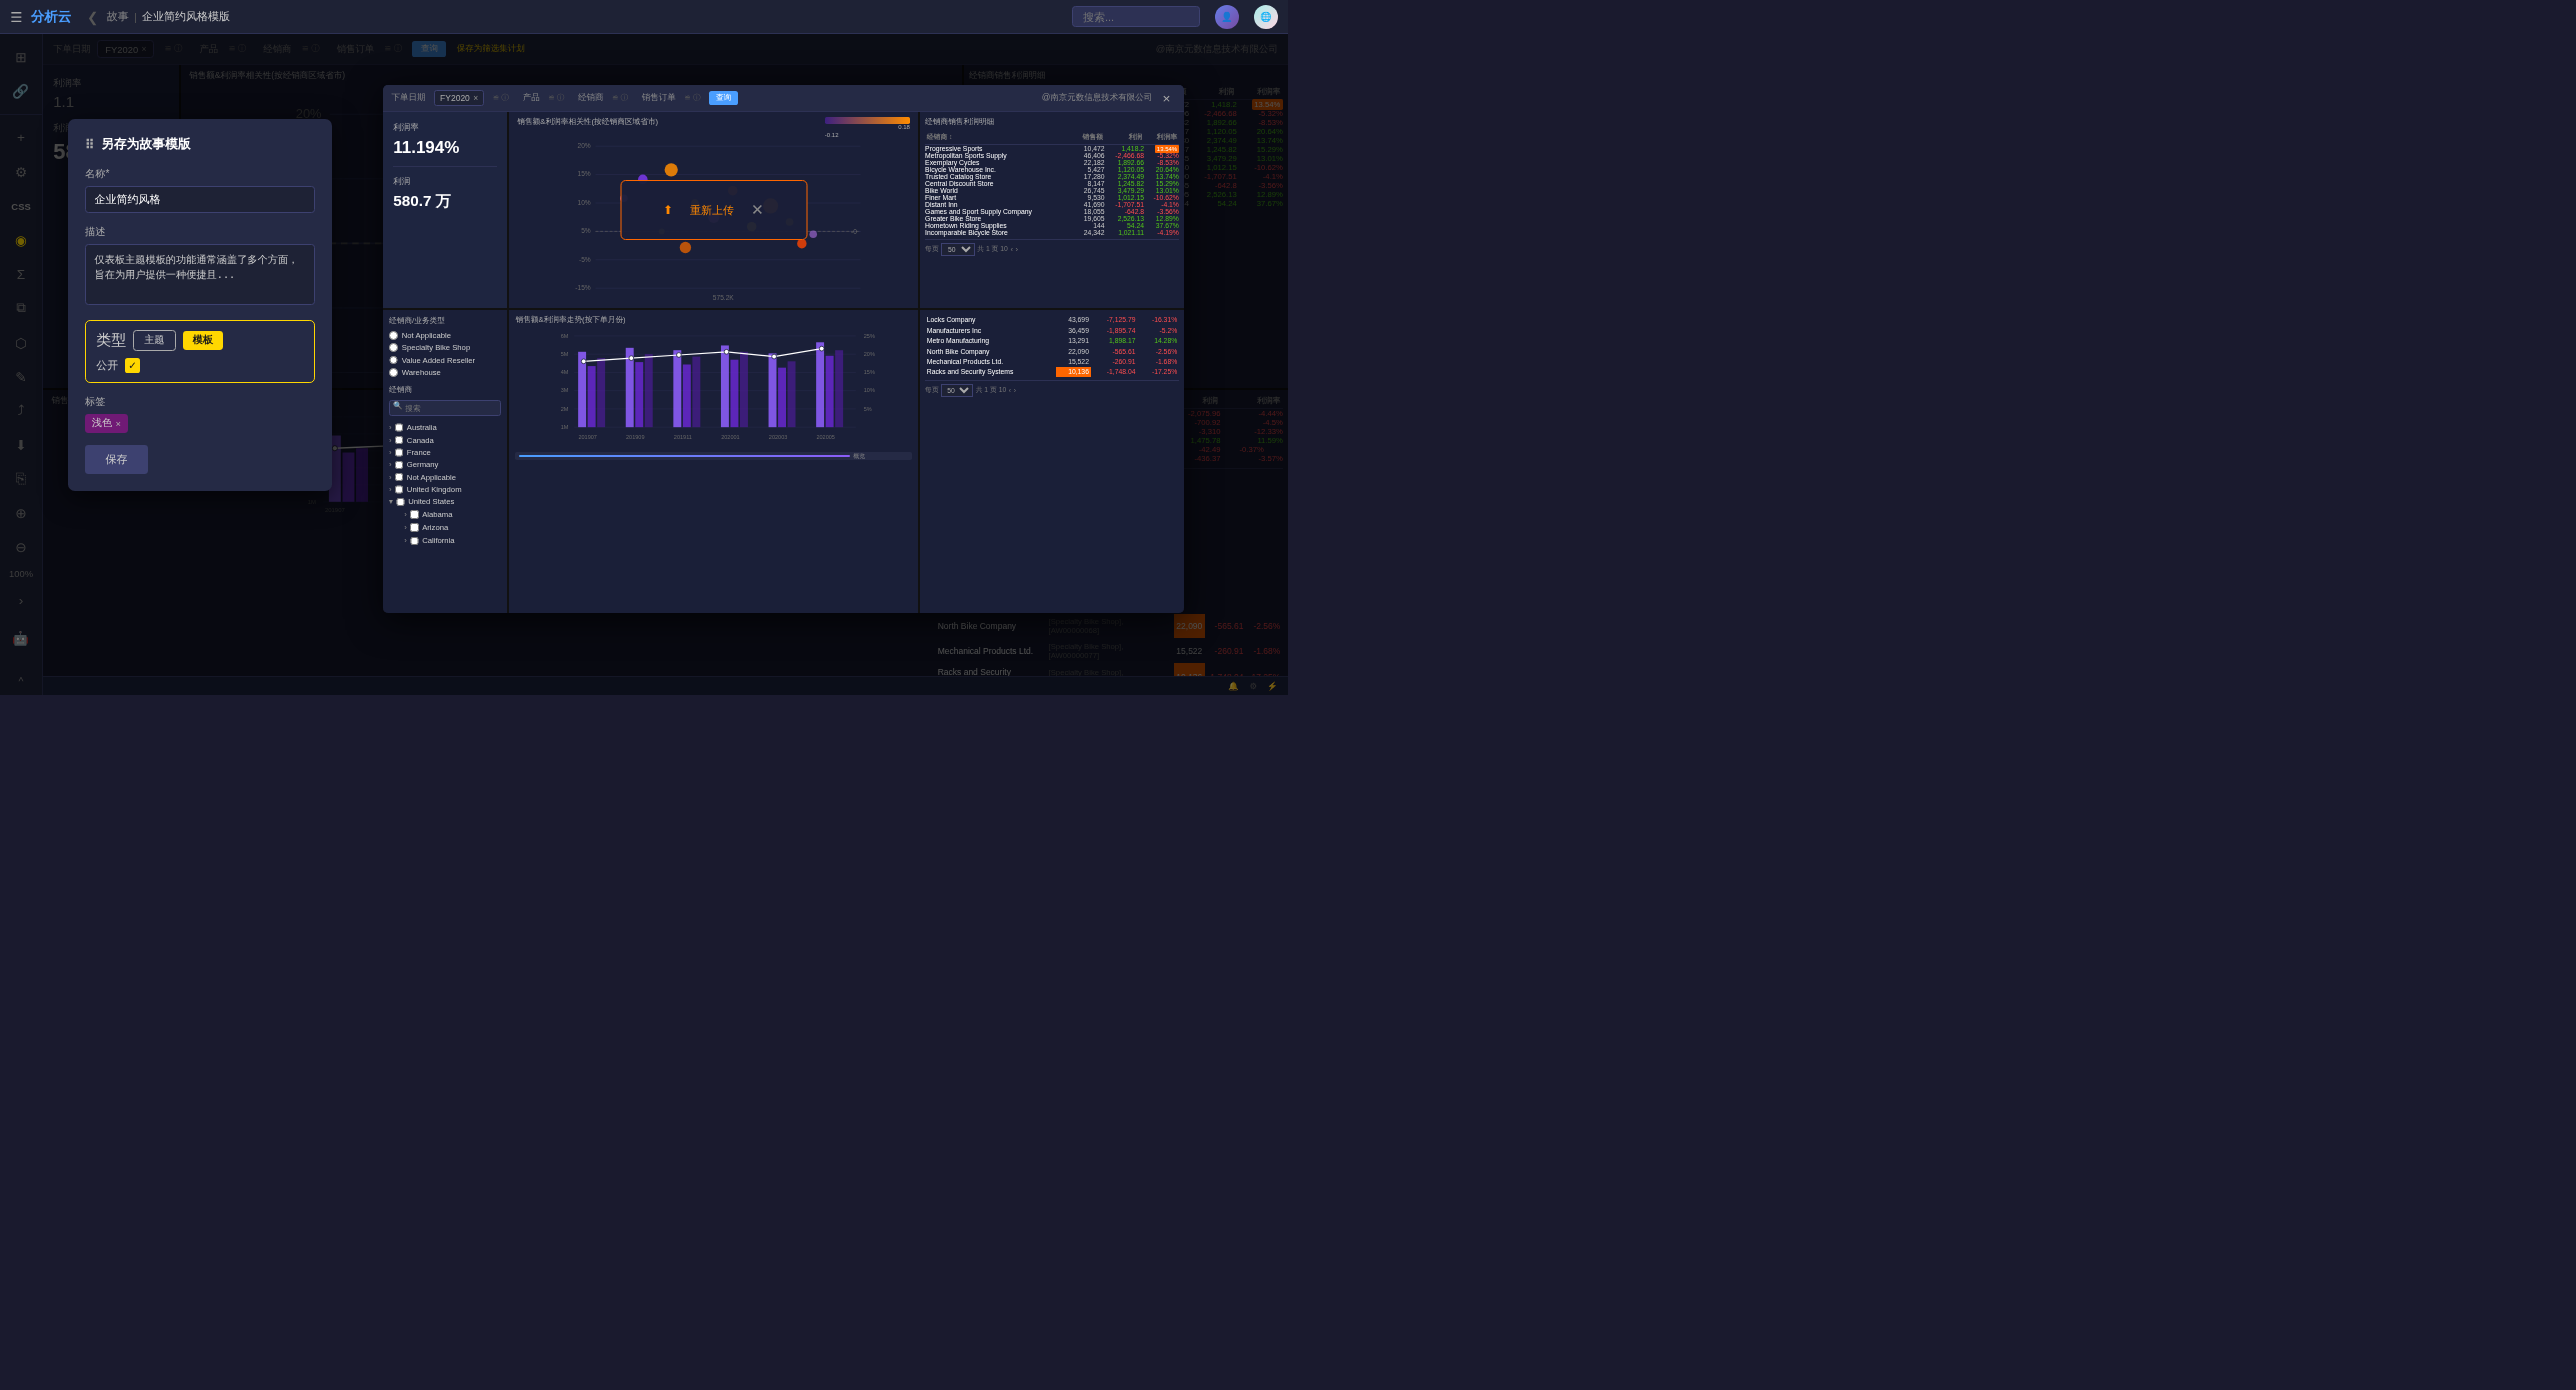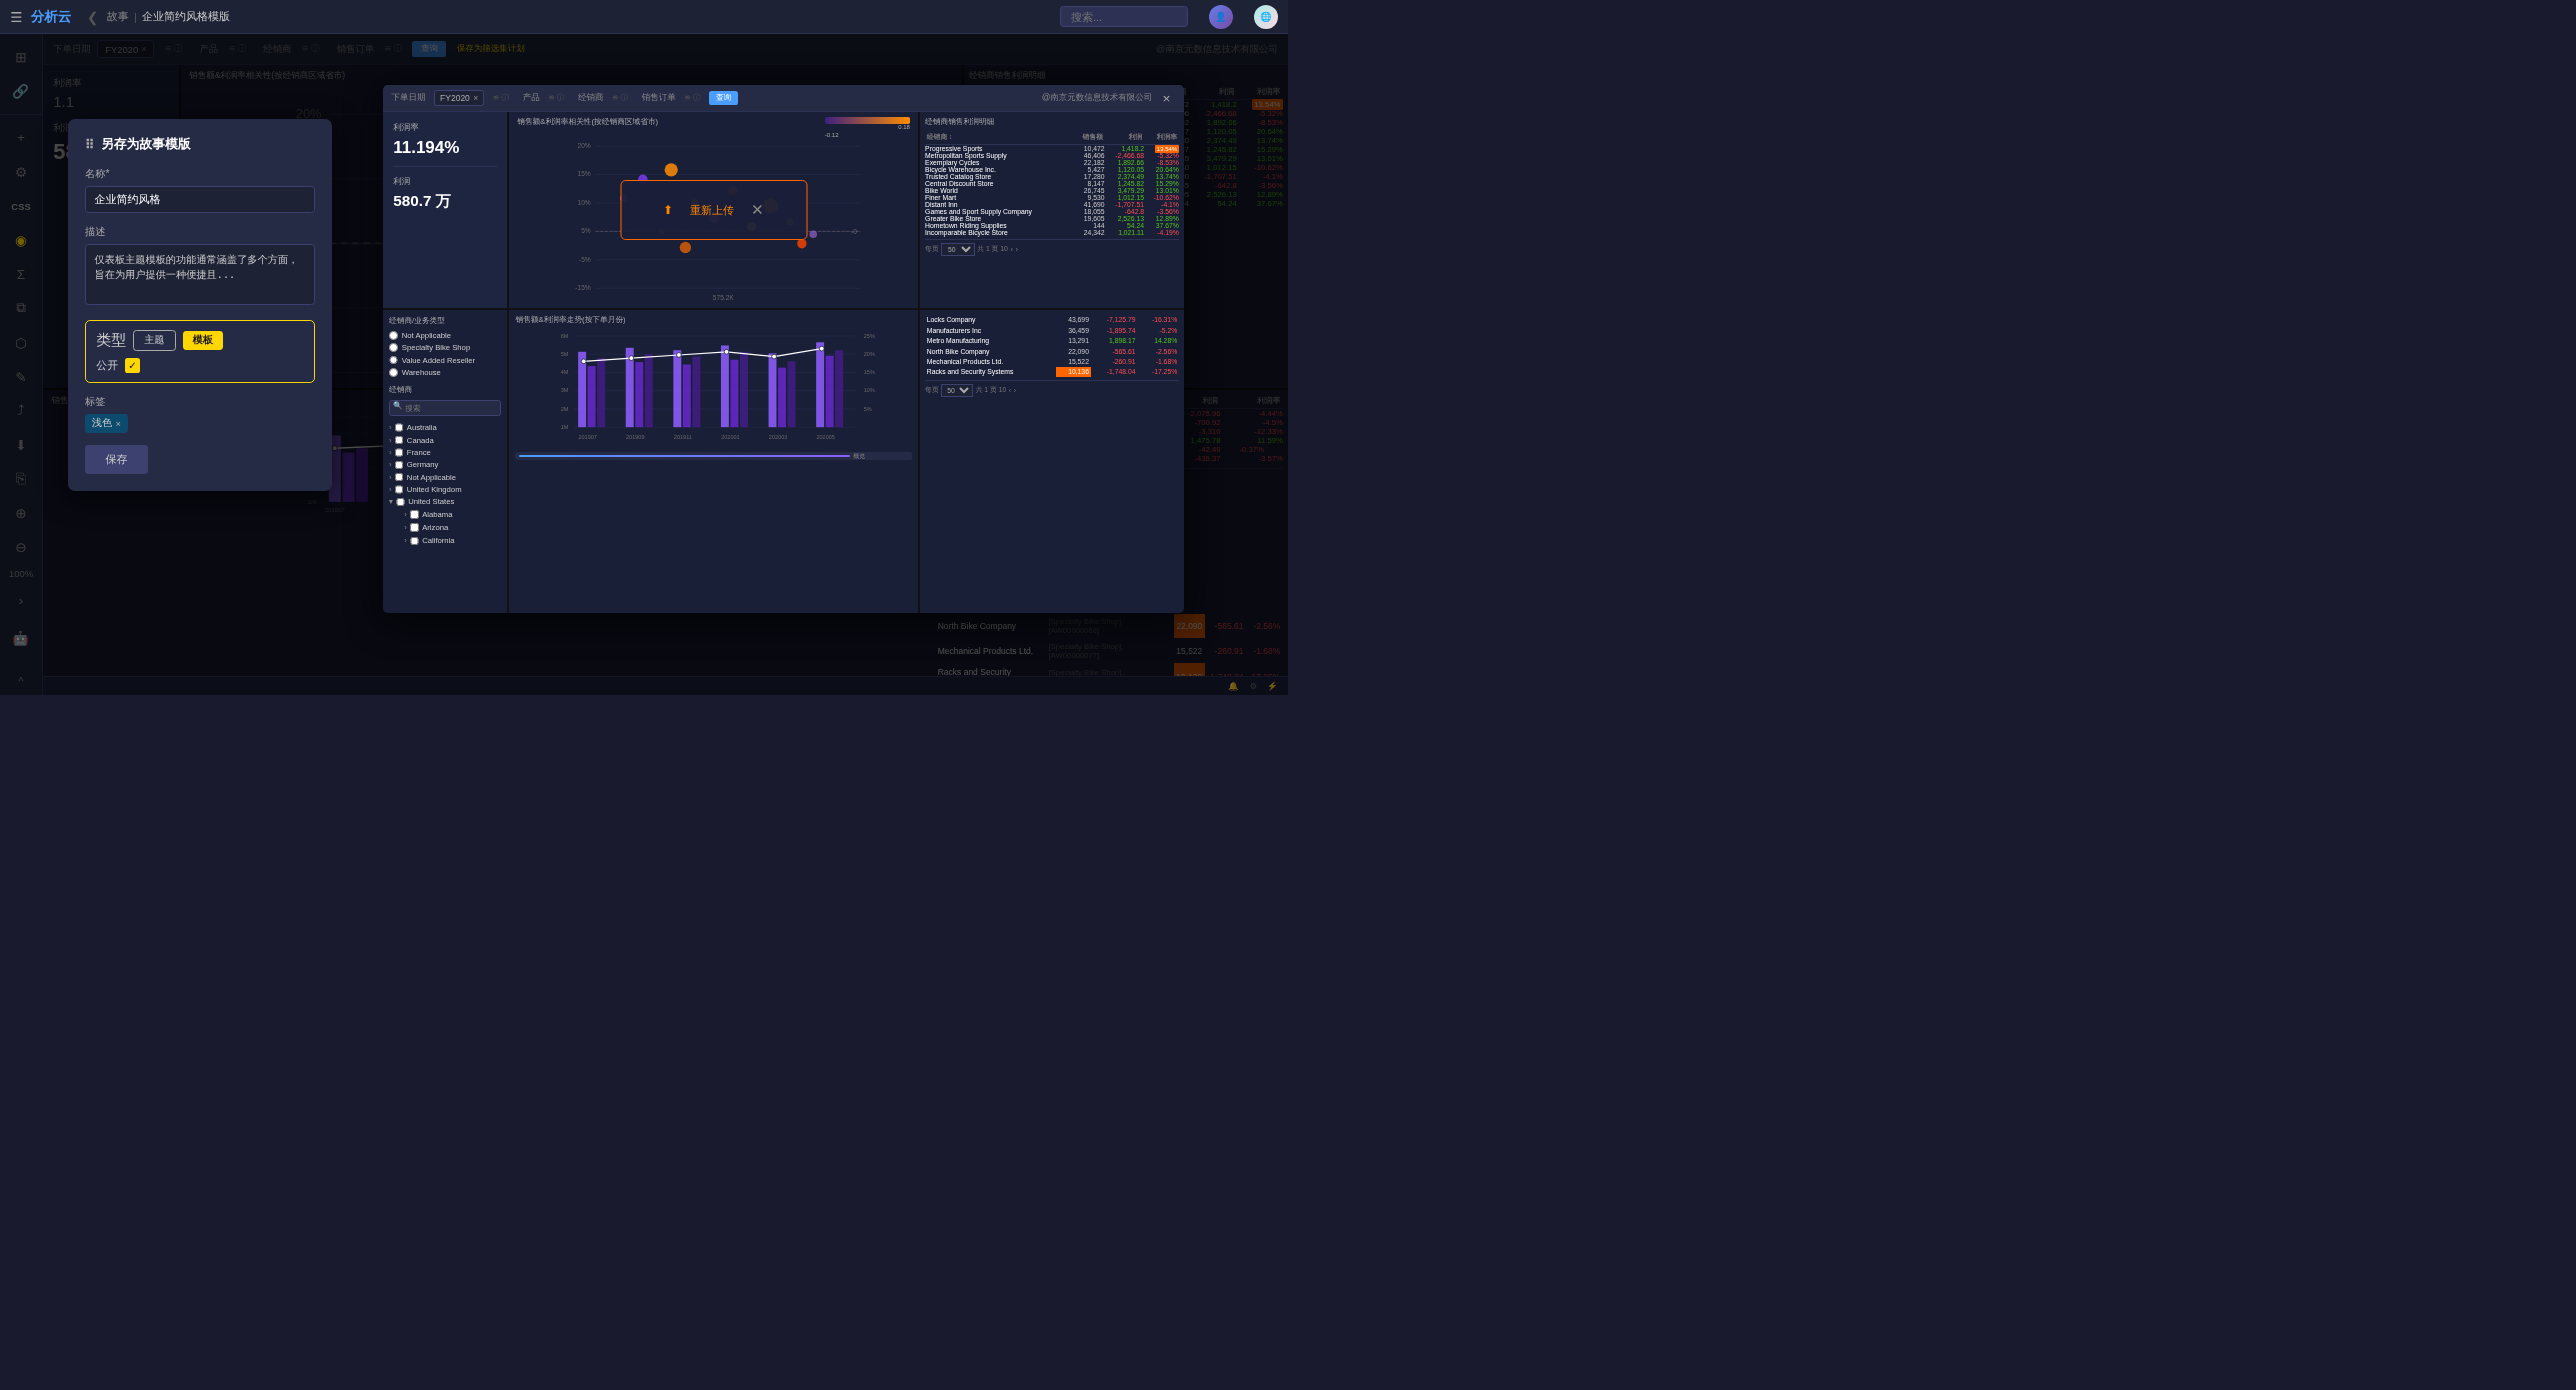--- a/index.html
+++ b/index.html
@@ -23,21 +23,21 @@
       gap: 8.5px;
       border-bottom: 0.9px solid #2d3154;
       position: relative;
       z-index: 100;
     }
     .nav-menu-icon { color: #aaa; font-size: 13.6px; cursor: pointer; }
     .nav-logo { color: #4a9eff; font-weight: bold; font-size: 13.6px; margin-right: 6.8px; }
     .nav-breadcrumb { color: #888; font-size: 11px; display: flex; align-items: center; gap: 5.1px; }
     .nav-breadcrumb-sep { color: #555; }
     .nav-breadcrumb-current { color: #ccc; }
-    .nav-right { margin-left: auto; display: flex; align-items: center; gap: 21px; justify-content: space-between; }
+    .nav-right { margin-left: auto; display: flex; align-items: center; gap: 15px; justify-content: space-between; }
     .nav-search { background: #2d3154; border: 0.9px solid #3d4170; border-radius: 3.4px; padding: 3.4px 10.2px; color: #888; font-size: 11px; width: 128px; }
     .nav-avatar { width: 24px; height: 24px; border-radius: 50%; background: linear-gradient(135deg, #667eea, #764ba2); display: flex; align-items: center; justify-content: center; font-size: 9.4px; }
 
     
     .main-area {
       display: flex;
       height: calc(100% - 34px);
       position: relative;
     }
 
@@ -192,21 +192,21 @@
       justify-content: center;
       color: #1a1a1a;
       font-size: 10.2px;
     }
     .tag-section { margin-bottom: 12px; }
     .tag-label { font-size: 10.2px; color: #aaa; margin-bottom: 5.1px; }
     .tag-item {
       display: inline-flex;
       align-items: center;
       gap: 3.4px;
-      background: #0c4a6e;
+      background: #701a75;
       border-radius: 3.4px;
       padding: 2.6px 6.8px;
       font-size: 10.2px;
       color: #ccc;
     }
     .tag-remove { color: #aaa; cursor: pointer; font-size: 9.4px; }
     .save-btn {
       background: #3d4170;
       border: none;
       border-radius: 3.4px;

